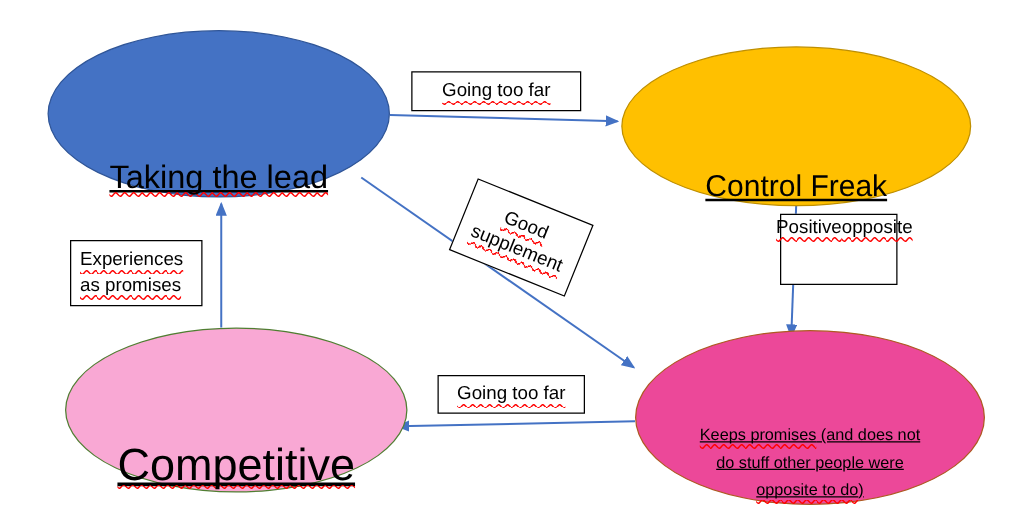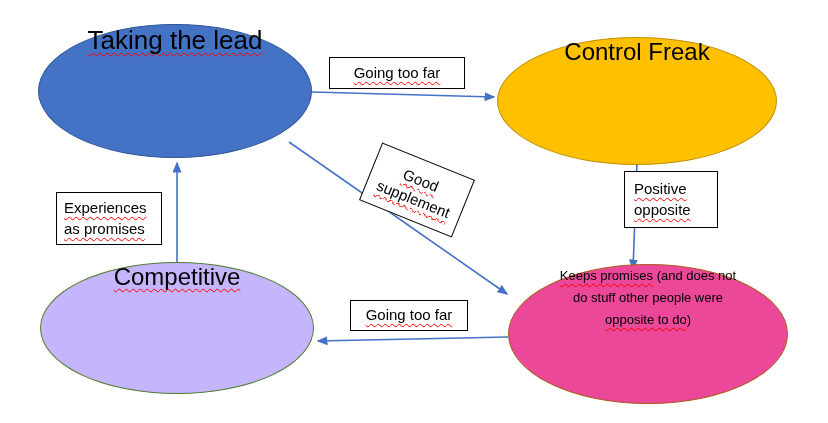--- a/index.html
+++ b/index.html
@@ -11,45 +11,46 @@
     font-family: "Liberation Sans", sans-serif;
     color: #000;
     overflow: hidden;
   }
   svg.overlay { position:absolute; left:0; top:0; width:828px; height:423px; }
 
   .node {
     position:absolute;
     border-radius:50%;
     display:flex;
-    align-items:flex-start;
+    align-items:flex-end;
     justify-content:center;
     text-align:center;
+    text-decoration:underline;
   }
   .node-blue   { left:38px;  top:24px;  width:272px; height:132px; background:#4472C4; border:1.5px solid #2F5597; font-size:26px; }
   .node-yellow { left:497px; top:37px;  width:278px; height:126px; background:#FFC000; border:1.5px solid #BF8F00; font-size:24px; }
-  .node-green  { left:40px;  top:262px; width:272px; height:130px; background:#c4b5fd; border:1.5px solid #507E32; font-size:24px; }
+  .node-green  { left:52px;  top:262px; width:272px; height:130px; background:#f9a8d4; border:1.5px solid #507E32; font-size:36px; }
   .node-orange { left:508px; top:264px; width:280px; height:140px; background:#ec4899; border:1.5px solid #AE5A21; font-size:13px; line-height:1.7; padding:0 8px; box-sizing:border-box; }
   .node-orange .body { width:100%; text-align:center; }
 
   .label-box {
     position:absolute;
     background:#ffffff;
     border:1px solid #000;
     display:flex;
     align-items:center;
     justify-content:center;
     font-size:15px;
     line-height:1.35;
     text-align:center;
     box-sizing:border-box;
   }
   .lbl-top    { left:329px; top:57px;  width:136px; height:32px; }
   .lbl-good   { left:367px; top:159px; width:100px; height:62px; transform:rotate(22deg); flex-direction:column; }
-  .lbl-pos    { left:624px; top:171px; width:94px;  height:57px; flex-direction:column; align-items:flex-start; padding-left:9px; text-align:left; }
+  .lbl-pos    { left:624px; top:171px; width:94px;  height:57px; align-items:flex-start; padding-left:9px; text-align:left; }
   .lbl-exp    { left:56px;  top:192px; width:106px; height:53px; flex-direction:column; align-items:flex-start; padding-left:7px; text-align:center; }
   .lbl-bottom { left:350px; top:300px; width:118px; height:31px; }
 
   .sq {
     text-decoration-line: underline;
     text-decoration-style: wavy;
     text-decoration-color: #FF0000;
     text-decoration-thickness: 1px;
     text-decoration-skip-ink: none;
     text-underline-offset: 3px;

